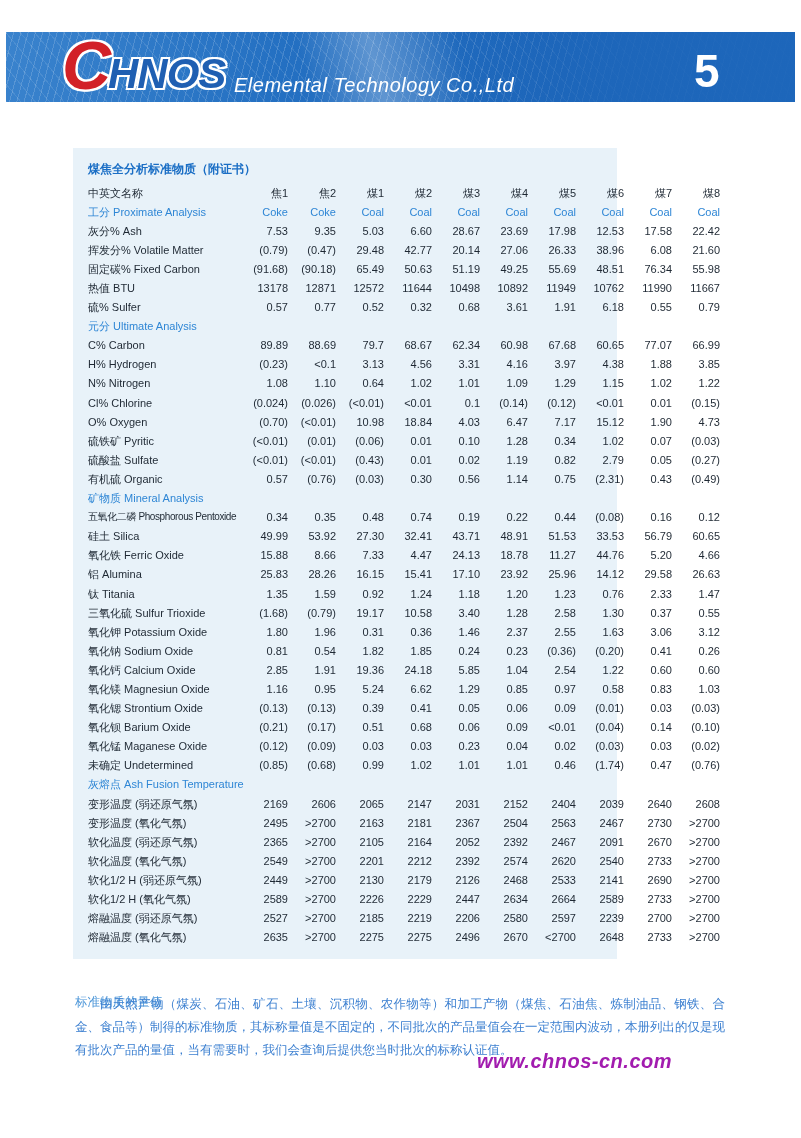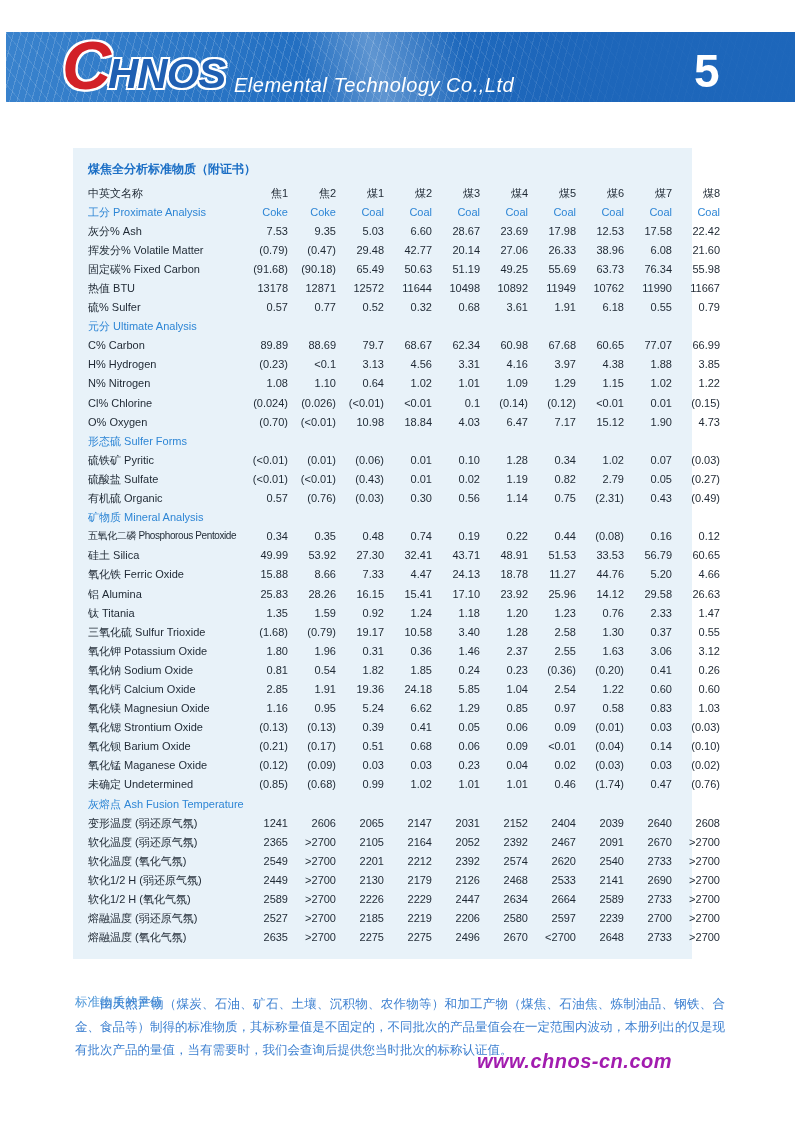--- a/index.html
+++ b/index.html
@@ -44,21 +44,21 @@
     position:absolute; left:228px; top:42px; z-index:2;
     font-size:20px; font-style:italic; color:#ffffff; letter-spacing:.5px;
   }
   .page-num {
     position:absolute; left:688px; top:12px; z-index:2;
     font-size:46px; font-weight:bold; color:#ffffff;
   }
 
   
   .panel {
-    position:absolute; left:73px; top:148px; width:619px; height:811px;
+    position:absolute; left:73px; top:148px; width:544px; height:811px;
     background:#e8f2f9;
     padding:13px 0 0 15px;
   }
   .panel-title {
     font-size:12px; font-weight:bold; color:#1a6ec5;
     height:22px; line-height:16px;
   }
   table.analysis {
     border-collapse:collapse; table-layout:fixed; width:632px;
     font-size:11px; color:#1e2833;
@@ -173,21 +173,21 @@
         </tr>
         <tr>
           <td class="label">固定碳% Fixed Carbon</td>
           <td class="num">(91.68)</td>
           <td class="num">(90.18)</td>
           <td class="num">65.49</td>
           <td class="num">50.63</td>
           <td class="num">51.19</td>
           <td class="num">49.25</td>
           <td class="num">55.69</td>
-          <td class="num">63.73</td>
+          <td class="num">48.51</td>
           <td class="num">76.34</td>
           <td class="num">55.98</td>
         </tr>
         <tr>
           <td class="label">热值 BTU</td>
           <td class="num">13178</td>
           <td class="num">12871</td>
           <td class="num">12572</td>
           <td class="num">11644</td>
           <td class="num">10498</td>
@@ -271,23 +271,20 @@
           <td class="num">(&lt;0.01)</td>
           <td class="num">10.98</td>
           <td class="num">18.84</td>
           <td class="num">4.03</td>
           <td class="num">6.47</td>
           <td class="num">7.17</td>
           <td class="num">15.12</td>
           <td class="num">1.90</td>
           <td class="num">4.73</td>
         </tr>
-        <tr class="section">
-          <td class="label" colspan="11">形态硫 Sulfer Forms</td>
-        </tr>
         <tr>
           <td class="label">硫铁矿 Pyritic</td>
           <td class="num">(&lt;0.01)</td>
           <td class="num">(0.01)</td>
           <td class="num">(0.06)</td>
           <td class="num">0.01</td>
           <td class="num">0.10</td>
           <td class="num">1.28</td>
           <td class="num">0.34</td>
           <td class="num">1.02</td>
@@ -503,32 +500,45 @@
           <td class="num">0.46</td>
           <td class="num">(1.74)</td>
           <td class="num">0.47</td>
           <td class="num">(0.76)</td>
         </tr>
         <tr class="section">
           <td class="label" colspan="11">灰熔点 Ash Fusion Temperature</td>
         </tr>
         <tr>
           <td class="label">变形温度 (弱还原气氛)</td>
-          <td class="num">1241</td>
+          <td class="num">2169</td>
           <td class="num">2606</td>
           <td class="num">2065</td>
           <td class="num">2147</td>
           <td class="num">2031</td>
           <td class="num">2152</td>
           <td class="num">2404</td>
           <td class="num">2039</td>
           <td class="num">2640</td>
           <td class="num">2608</td>
         </tr>
         <tr>
+          <td class="label">变形温度 (氧化气氛)</td>
+          <td class="num">2495</td>
+          <td class="num">&gt;2700</td>
+          <td class="num">2163</td>
+          <td class="num">2181</td>
+          <td class="num">2367</td>
+          <td class="num">2504</td>
+          <td class="num">2563</td>
+          <td class="num">2467</td>
+          <td class="num">2730</td>
+          <td class="num">&gt;2700</td>
+        </tr>
+        <tr>
           <td class="label">软化温度 (弱还原气氛)</td>
           <td class="num">2365</td>
           <td class="num">&gt;2700</td>
           <td class="num">2105</td>
           <td class="num">2164</td>
           <td class="num">2052</td>
           <td class="num">2392</td>
           <td class="num">2467</td>
           <td class="num">2091</td>
           <td class="num">2670</td>

